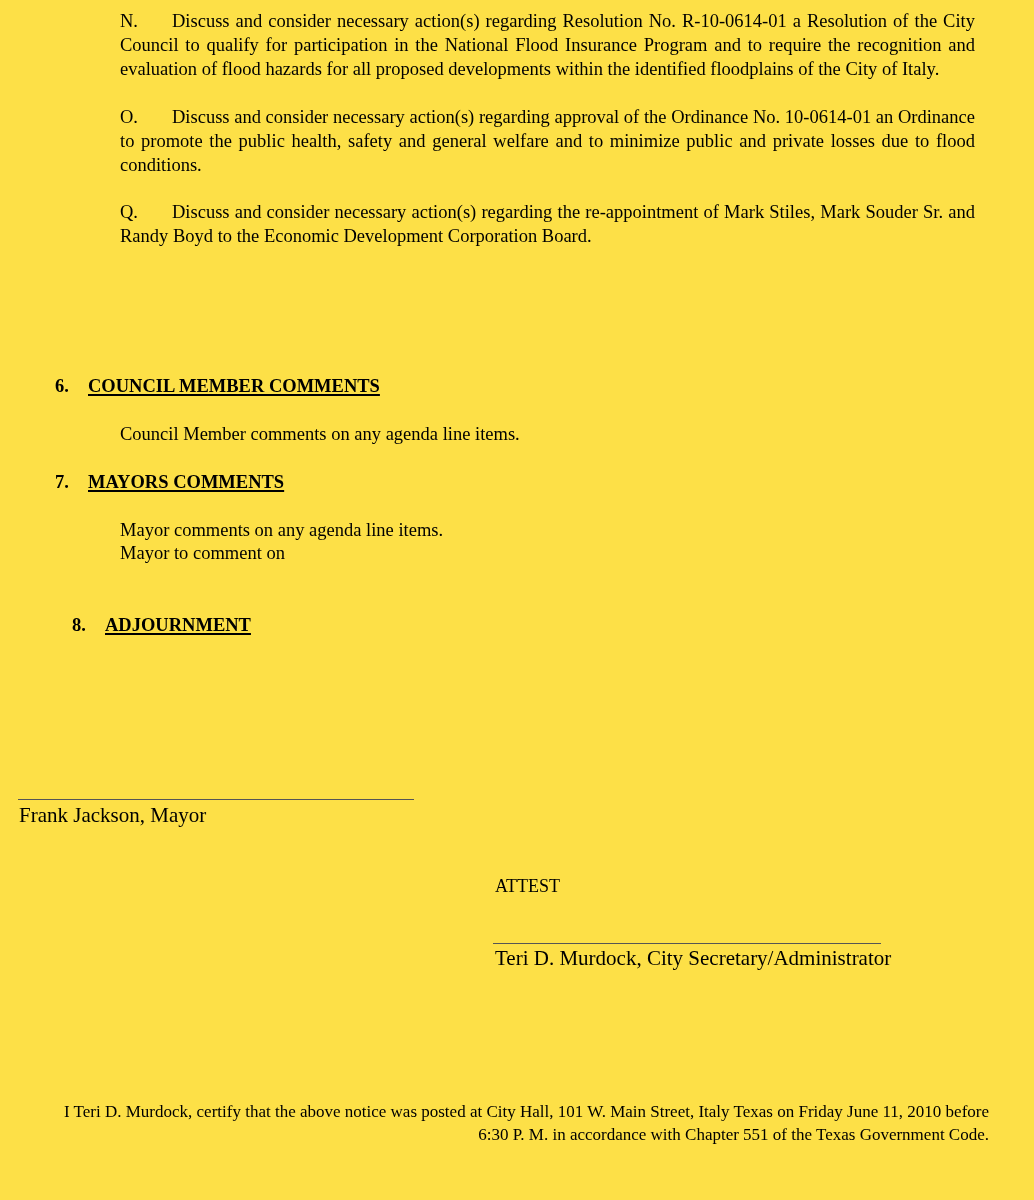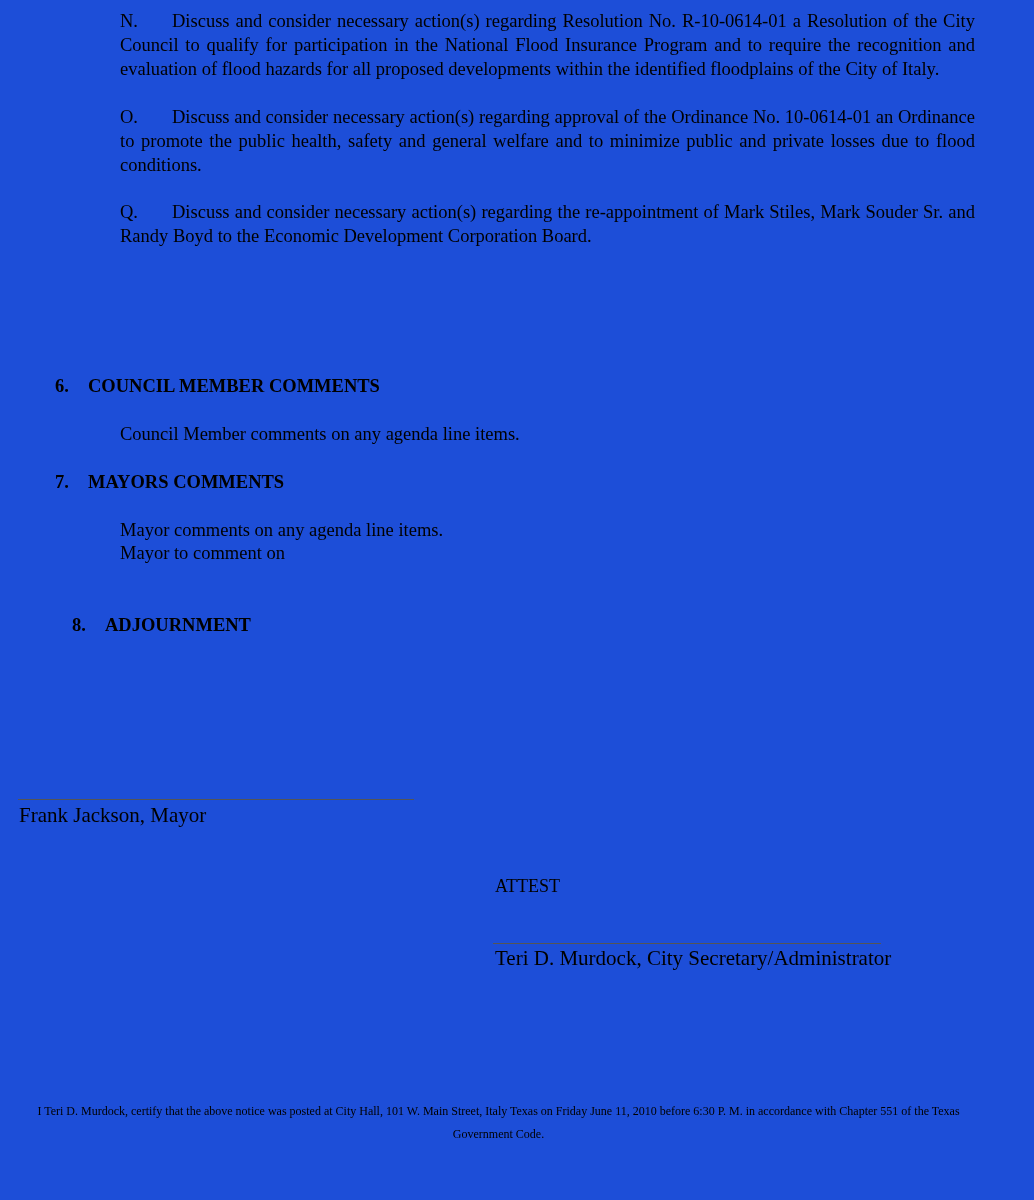--- a/index.html
+++ b/index.html
@@ -10,21 +10,21 @@
   }
   body {
     font-family: "Liberation Serif", "DejaVu Serif", serif;
     color: #000000;
   }
   #page {
     position: relative;
     width: 1034px;
     height: 1200px;
     margin: 0;
-    background: #1d4ed8;
+    background: #fde047;
     overflow: hidden;
   }
 
   
   .agenda-body {
     position: absolute;
     left: 120px;
     width: 855px;
   }
   .sub-item {
@@ -50,20 +50,21 @@
     line-height: 22px;
     white-space: nowrap;
   }
   .section-heading .num {
     display: inline-block;
     width: 33px;
     font-weight: bold;
     text-decoration: none;
   }
   .section-heading .title {
+    text-decoration: underline;
     text-underline-offset: 2px;
     text-decoration-thickness: 2px;
   }
 
   
   .indent-line {
     position: absolute;
     left: 120px;
     font-size: 18.5px;
     line-height: 23px;
@@ -85,25 +86,25 @@
   .attest-label {
     position: absolute;
     font-size: 18px;
     line-height: 22px;
     white-space: nowrap;
   }
 
   
   .footer-block {
     position: absolute;
-    left: 20px;
+    left: 32px;
     width: 957px;
-    font-size: 12px;
+    font-size: 17px;
     line-height: 23px;
-    text-align: center;
+    text-align: right;
   }
 </style>
 </head>
 <body>
 
 <div id="page">
 
   <div class="agenda-body" style="top:9px;">
 
     <p class="sub-item">

